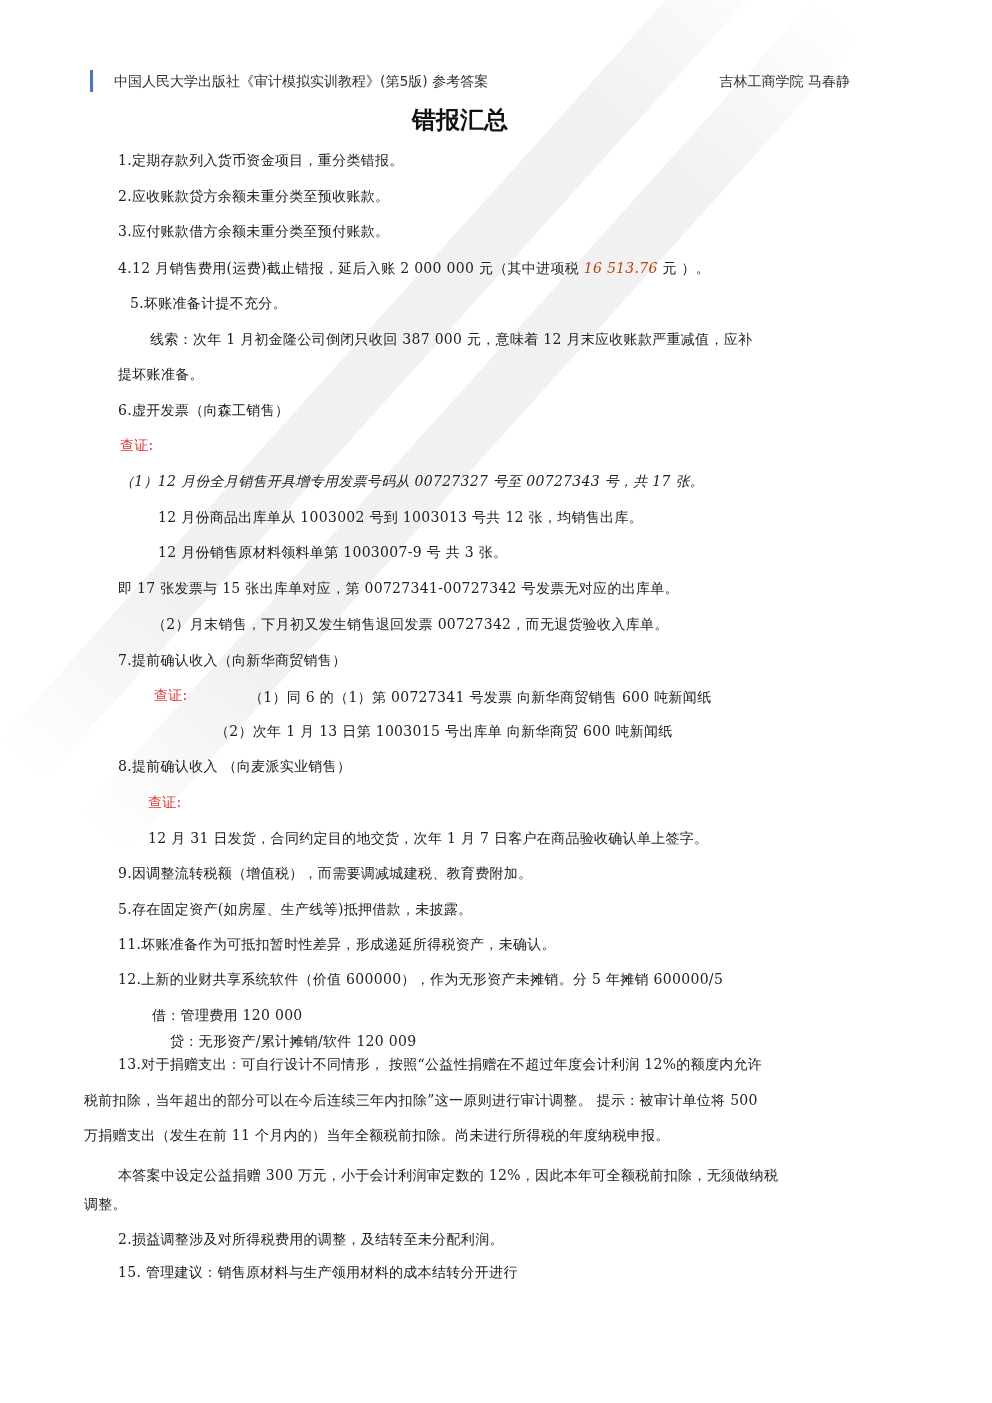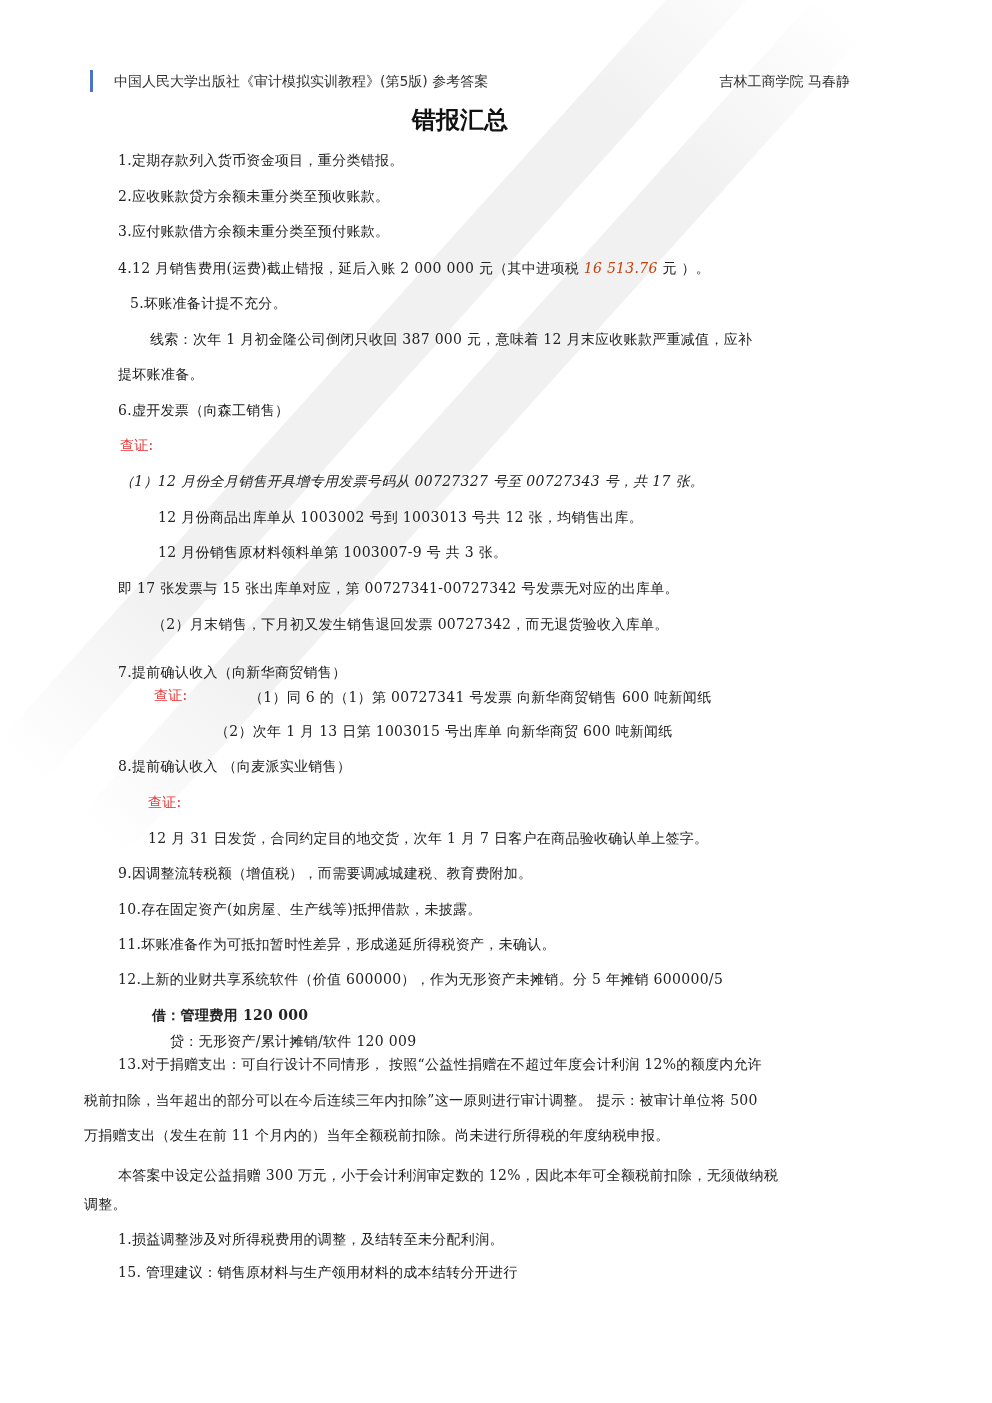--- a/index.html
+++ b/index.html
@@ -64,32 +64,32 @@
 <div class="line" style="left:118px;top:293px;margin-left:12px;">5.坏账准备计提不充分。</div>
 <div class="line" style="left:150px;top:329px;">线索：次年 1 月初金隆公司倒闭只收回 387 000 元，意味着 12 月末应收账款严重减值，应补</div>
 <div class="line" style="left:118px;top:364px;">提坏账准备。</div>
 <div class="line" style="left:118px;top:400px;">6.虚开发票（向森工销售）</div>
 <div class="line red" style="left:120px;top:435px;">查证:</div>
 <div class="line" style="left:120px;top:471px;font-style:italic;">（1）12 月份全月销售开具增专用发票号码从 00727327 号至 00727343 号，共 17 张。</div>
 <div class="line" style="left:158px;top:507px;">12 月份商品出库单从 1003002 号到  1003013  号共  12 张，均销售出库。</div>
 <div class="line" style="left:158px;top:542px;">12 月份销售原材料领料单第 1003007-9 号  共 3  张。</div>
 <div class="line" style="left:118px;top:578px;">即 17 张发票与 15 张出库单对应，第 00727341-00727342 号发票无对应的出库单。</div>
 <div class="line" style="left:120px;top:614px;margin-left:32px;">（2）月末销售，下月初又发生销售退回发票 00727342，而无退货验收入库单。</div>
-<div class="line" style="left:118px;top:650px;margin-top:12px;">7.提前确认收入（向新华商贸销售）</div>
+<div class="line" style="left:118px;top:650px;">7.提前确认收入（向新华商贸销售）</div>
 <div class="line red" style="left:154px;top:685px;">查证:</div>
 <div class="line" style="left:205px;top:687px;margin-left:44px;">（1）同 6 的（1）第 00727341 号发票  向新华商贸销售  600 吨新闻纸</div>
 <div class="line" style="left:215px;top:721px;">（2）次年 1 月 13 日第 1003015 号出库单  向新华商贸 600 吨新闻纸</div>
 <div class="line" style="left:118px;top:756px;">8.提前确认收入  （向麦派实业销售）</div>
 <div class="line red" style="left:148px;top:792px;">查证:</div>
 <div class="line" style="left:148px;top:828px;">12 月 31 日发货，合同约定目的地交货，次年 1 月 7 日客户在商品验收确认单上签字。</div>
 <div class="line" style="left:118px;top:863px;">9.因调整流转税额（增值税），而需要调减城建税、教育费附加。</div>
-<div class="line" style="left:118px;top:899px;">10.存在固定资产(如房屋、生产线等)抵押借款，未披露。</div>
+<div class="line" style="left:118px;top:899px;">5.存在固定资产(如房屋、生产线等)抵押借款，未披露。</div>
 <div class="line" style="left:118px;top:934px;">11.坏账准备作为可抵扣暂时性差异，形成递延所得税资产，未确认。</div>
 <div class="line" style="left:118px;top:969px;">12.上新的业财共享系统软件（价值 600000），作为无形资产未摊销。分 5 年摊销   600000/5</div>
-<div class="line" style="left:152px;top:1005px;font-weight:bold;">借：管理费用        120 000</div>
+<div class="line" style="left:152px;top:1005px;">借：管理费用        120 000</div>
 <div class="line" style="left:170px;top:1031px;">贷：无形资产/累计摊销/软件          120 009</div>
 <div class="line" style="left:118px;top:1054px;">13.对于捐赠支出：可自行设计不同情形，  按照“公益性捐赠在不超过年度会计利润 12%的额度内允许</div>
 <div class="line" style="left:84px;top:1090px;">税前扣除，当年超出的部分可以在今后连续三年内扣除”这一原则进行审计调整。  提示：被审计单位将 500</div>
 <div class="line" style="left:84px;top:1125px;">万捐赠支出（发生在前 11 个月内的）当年全额税前扣除。尚未进行所得税的年度纳税申报。</div>
 <div class="line" style="left:118px;top:1165px;text-align:right;">本答案中设定公益捐赠 300 万元，小于会计利润审定数的 12%，因此本年可全额税前扣除，无须做纳税</div>
 <div class="line" style="left:84px;top:1194px;">调整。</div>
-<div class="line" style="left:118px;top:1229px;">1.损益调整涉及对所得税费用的调整，及结转至未分配利润。</div>
+<div class="line" style="left:118px;top:1229px;">2.损益调整涉及对所得税费用的调整，及结转至未分配利润。</div>
 <div class="line" style="left:118px;top:1262px;">15.  管理建议：销售原材料与生产领用材料的成本结转分开进行</div>
 
 </body></html>

